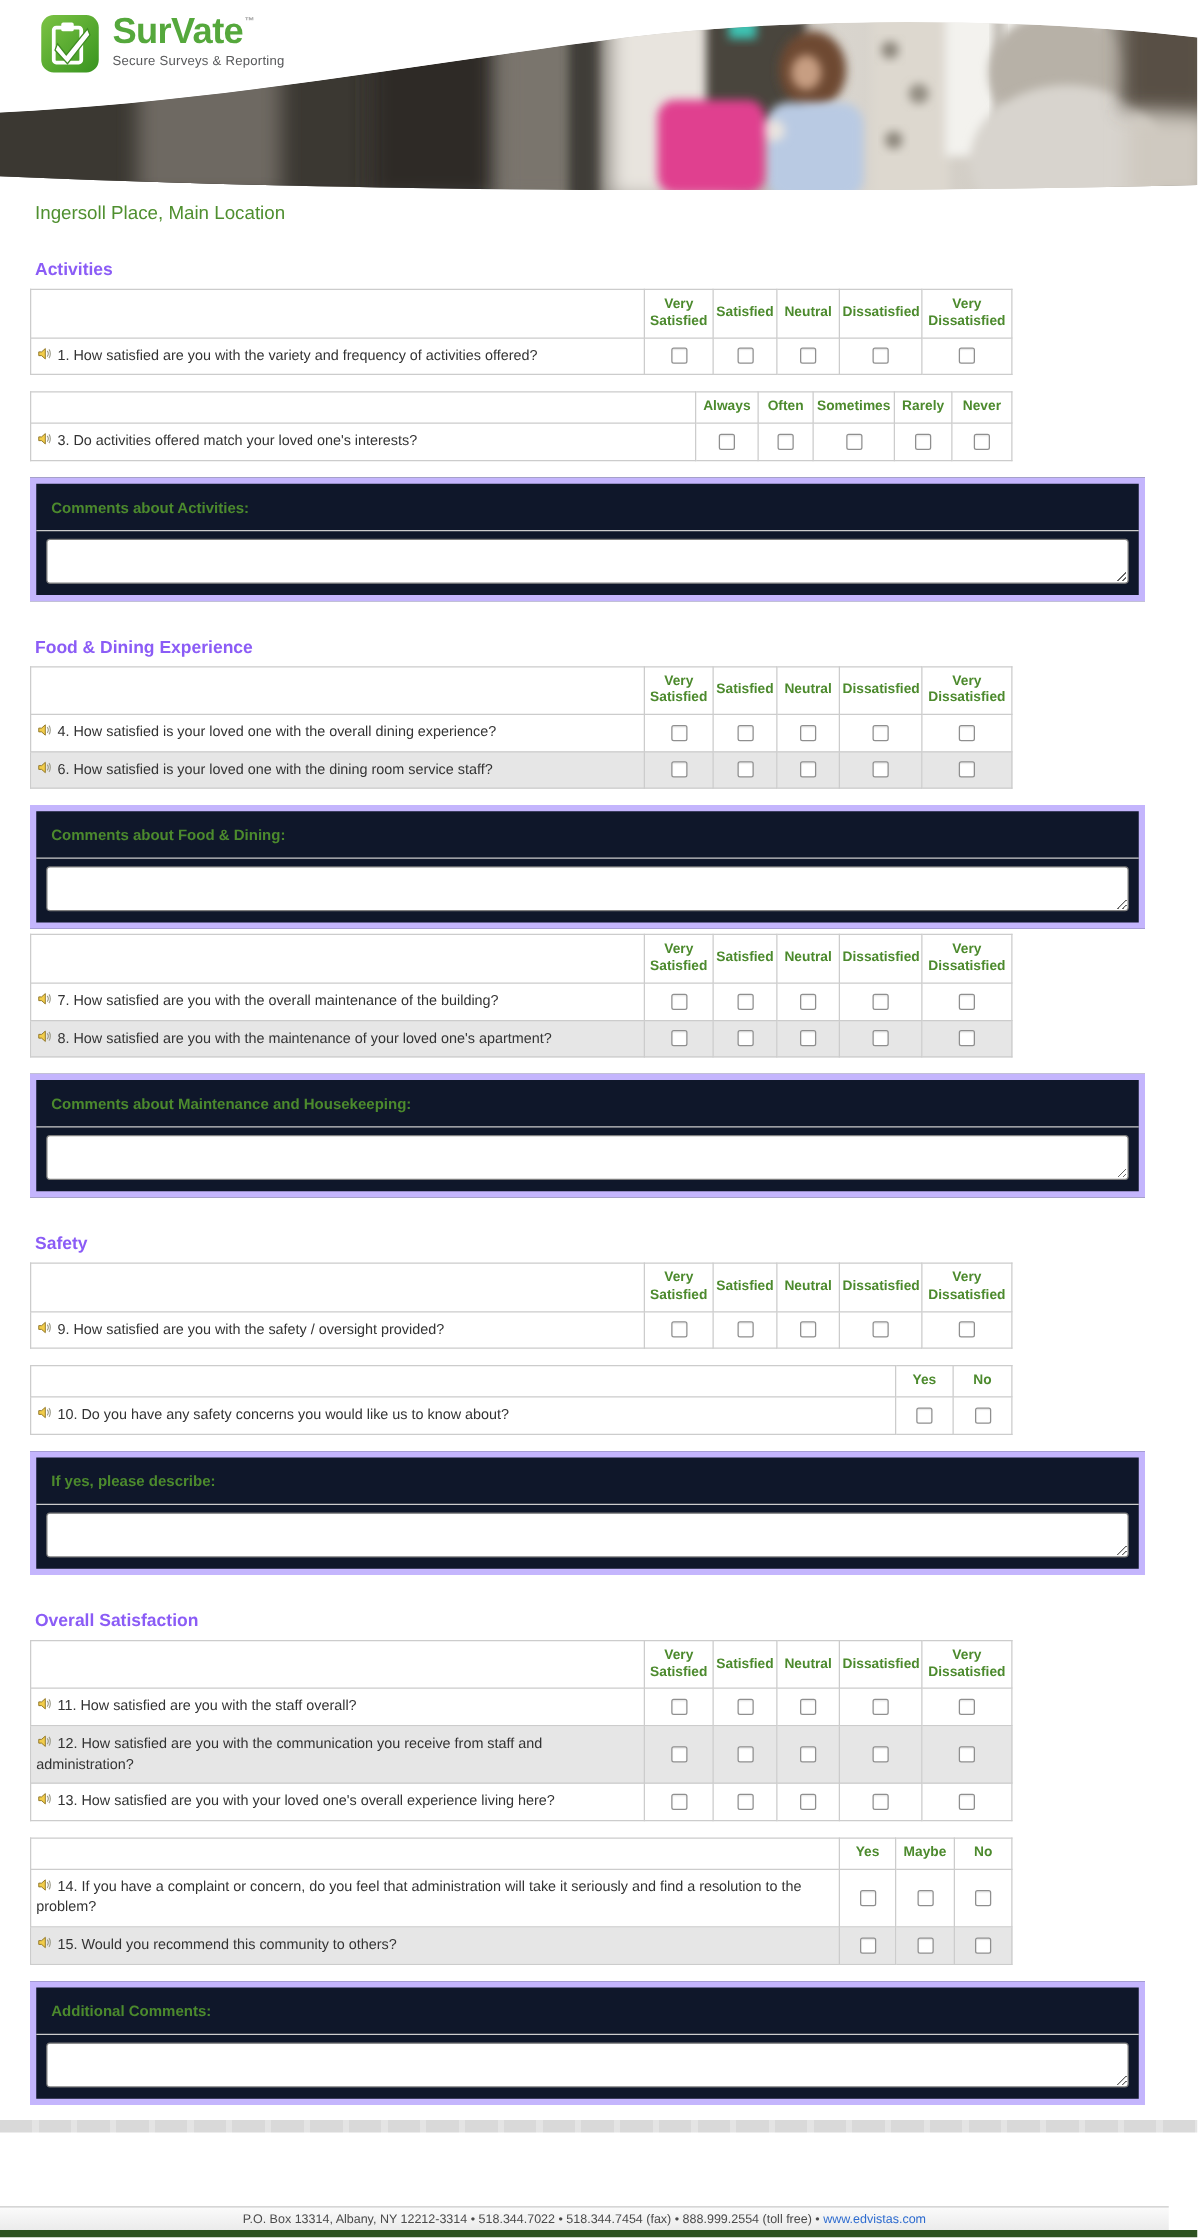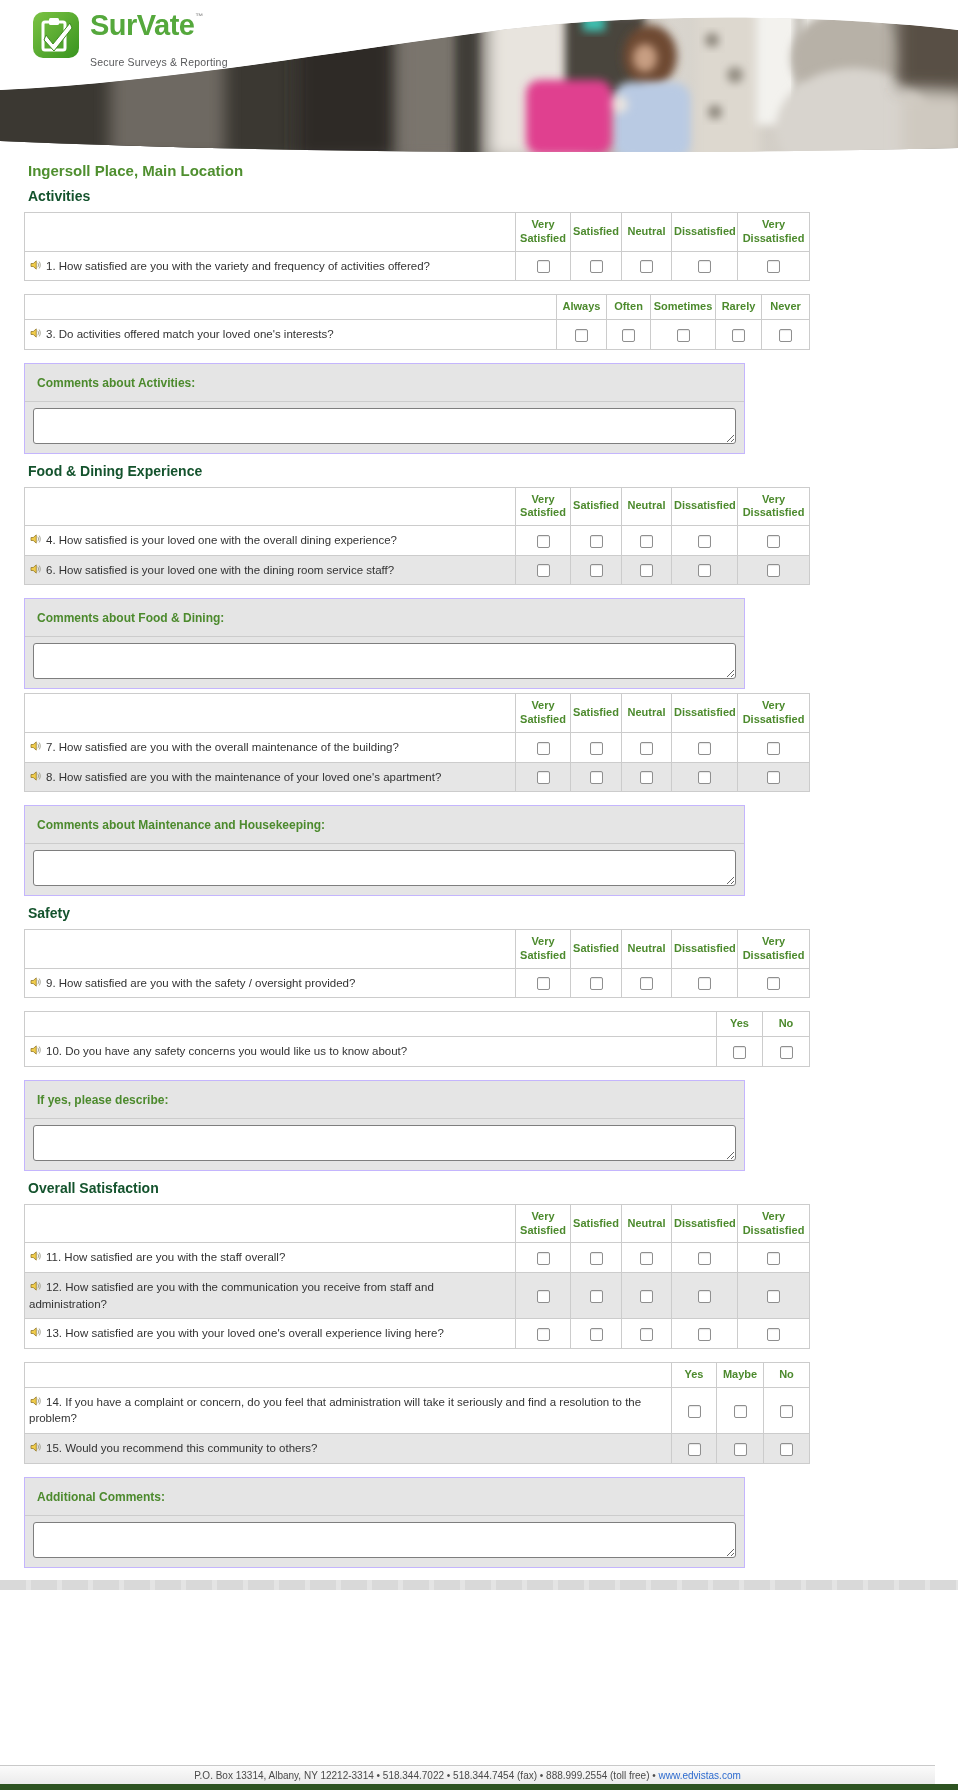--- a/index.html
+++ b/index.html
@@ -14,26 +14,26 @@
 
   
   .banner { position:relative; width:958px; height:152px; background:#fff; overflow:hidden; }
   .banner svg.photo { position:absolute; top:0; left:0; }
   .logo { position:absolute; top:11px; left:32px; display:flex; gap:10px; }
   .logo-icon { width:48px; height:48px; display:block; }
   .logo-text-wrap { display:flex; flex-direction:column; line-height:1; }
   .brand-line { display:flex; align-items:flex-start; }
   .brand { font-size:29px; font-weight:bold; color:#55a83c; letter-spacing:-0.5px; }
   .tm { font-size:8px; color:#9a9a9a; margin-top:2px; margin-left:1px; font-weight:bold; }
-  .tagline { font-size:10.5px; color:#58595b; margin-top:17px; letter-spacing:0.2px; }
+  .tagline { font-size:10.5px; color:#58595b; margin-top:4px; letter-spacing:0.2px; }
 
   
   .content { width:786px; margin-left:24px; flex:0 0 auto; }
-  h1.page-title { margin:10px 0 0 4px; font-size:15px; font-weight:bold; color:#4f8f2f; }
-  h2.section-title { margin:9px 0 8px 4px; font-size:14px; font-weight:bold; color:#14532d; }
+  h1.page-title { margin:10px 0 0 4px; font-size:15px; font-weight:normal; color:#4f8f2f; }
+  h2.section-title { margin:28px 0 8px 4px; font-size:14px; font-weight:bold; color:#8b5cf6; }
 
   table.qtable {
     width:786px; border-collapse:collapse; table-layout:fixed;
     margin:0 0 13px 0; background:#fff;
   }
   table.qtable th, table.qtable td { border:1px solid #cccccc; }
   table.qtable thead th {
     font-size:11px; font-weight:bold; color:#4c8a2d;
     text-align:center; vertical-align:middle;
     padding:5px 2px; line-height:1.25; background:#fff;
@@ -56,21 +56,21 @@
   table.kind-sat  col.c1{width:55px} table.kind-sat  col.c2{width:51px}
   table.kind-sat  col.c3{width:50px} table.kind-sat  col.c4{width:66px}
   table.kind-sat  col.c5{width:72px}
   table.kind-freq col.c1{width:50px} table.kind-freq col.c2{width:44px}
   table.kind-freq col.c3{width:65px} table.kind-freq col.c4{width:46px}
   table.kind-freq col.c5{width:48px}
   table.kind-yn   col.c1{width:46px} table.kind-yn   col.c2{width:47px}
   table.kind-ymn  col.c1{width:45px} table.kind-ymn  col.c2{width:47px}
   table.kind-ymn  col.c3{width:46px}
 
-  .comment-block { width:721px; border:1px solid #c4b5fd; margin:0 0 4px 0; background:#e5e5e5; }
+  .comment-block { width:892px; border:5px solid #c4b5fd; margin:0 0 4px 0; background:#0f172a; }
   .comment-label {
     font-size:12px; font-weight:bold; color:#4c8a2d;
     padding:12px 12px 11px 12px; border-bottom:1px solid #cccccc;
   }
   .comment-area { padding:6px 8px 9px 8px; }
   .comment-area textarea {
     display:block; width:100%; height:36px;
     border:1px solid #7e7e7e; border-radius:3px;
     resize:both; font-family:"Liberation Sans", sans-serif; font-size:12px;
     padding:3px 5px; color:#333;

